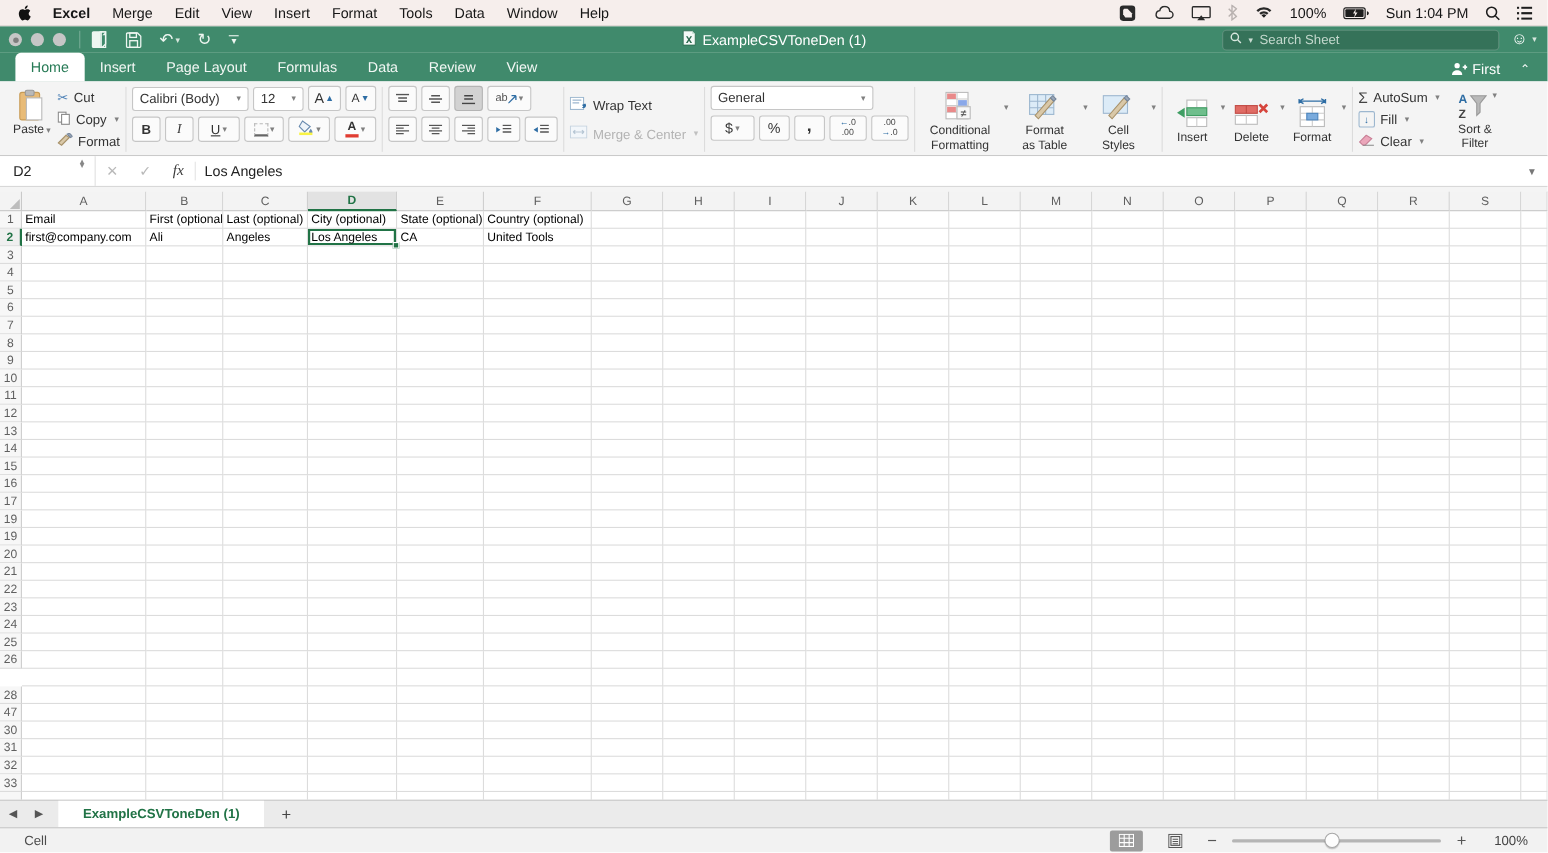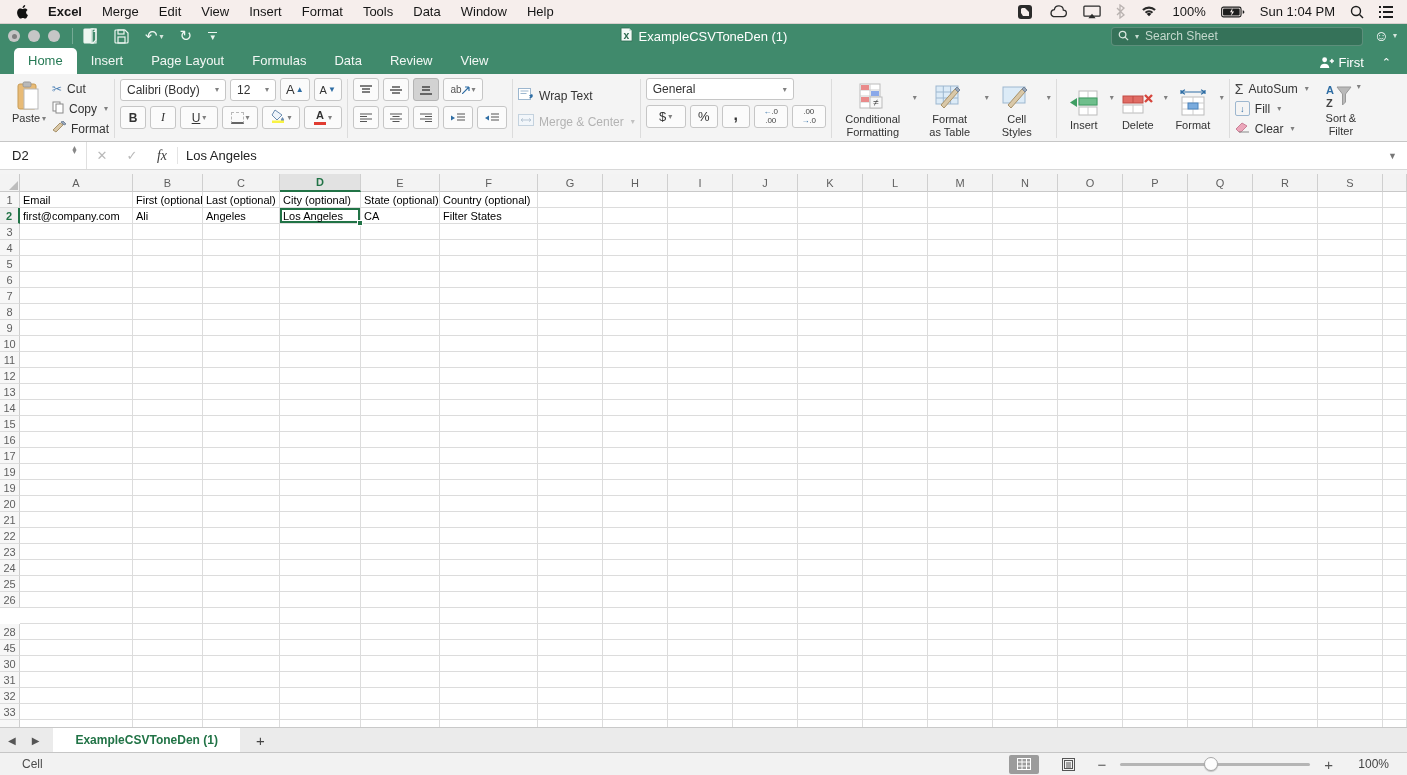--- a/index.html
+++ b/index.html
@@ -642,21 +642,21 @@
       <div class="g-cell" style="width: 65px;"></div>
       <div class="g-cell" style="width: 24px;"></div>
     </div>
     <div class="g-row">
       <div class="g-rowhead sel" style="width: 20px;">2</div>
       <div class="g-cell" style="width: 113px;">first@company.com</div>
       <div class="g-cell" style="width: 70px;">Ali</div>
       <div class="g-cell" style="width: 77px;">Angeles</div>
       <div class="g-cell selected" style="width: 81px;">Los Angeles<span class="handle"></span></div>
       <div class="g-cell" style="width: 79px;">CA</div>
-      <div class="g-cell" style="width: 98px;">Filter States</div>
+      <div class="g-cell" style="width: 98px;">United Tools</div>
       <div class="g-cell" style="width: 65px;"></div>
       <div class="g-cell" style="width: 65px;"></div>
       <div class="g-cell" style="width: 65px;"></div>
       <div class="g-cell" style="width: 65px;"></div>
       <div class="g-cell" style="width: 65px;"></div>
       <div class="g-cell" style="width: 65px;"></div>
       <div class="g-cell" style="width: 65px;"></div>
       <div class="g-cell" style="width: 65px;"></div>
       <div class="g-cell" style="width: 65px;"></div>
       <div class="g-cell" style="width: 65px;"></div>
@@ -1257,21 +1257,21 @@
       <div class="g-cell" style="width: 65px;"></div>
       <div class="g-cell" style="width: 65px;"></div>
       <div class="g-cell" style="width: 65px;"></div>
       <div class="g-cell" style="width: 65px;"></div>
       <div class="g-cell" style="width: 65px;"></div>
       <div class="g-cell" style="width: 65px;"></div>
       <div class="g-cell" style="width: 65px;"></div>
       <div class="g-cell" style="width: 24px;"></div>
     </div>
     <div class="g-row">
-      <div class="g-rowhead" style="width: 20px;">45</div>
+      <div class="g-rowhead" style="width: 20px;">47</div>
       <div class="g-cell" style="width: 113px;"></div>
       <div class="g-cell" style="width: 70px;"></div>
       <div class="g-cell" style="width: 77px;"></div>
       <div class="g-cell" style="width: 81px;"></div>
       <div class="g-cell" style="width: 79px;"></div>
       <div class="g-cell" style="width: 98px;"></div>
       <div class="g-cell" style="width: 65px;"></div>
       <div class="g-cell" style="width: 65px;"></div>
       <div class="g-cell" style="width: 65px;"></div>
       <div class="g-cell" style="width: 65px;"></div>

